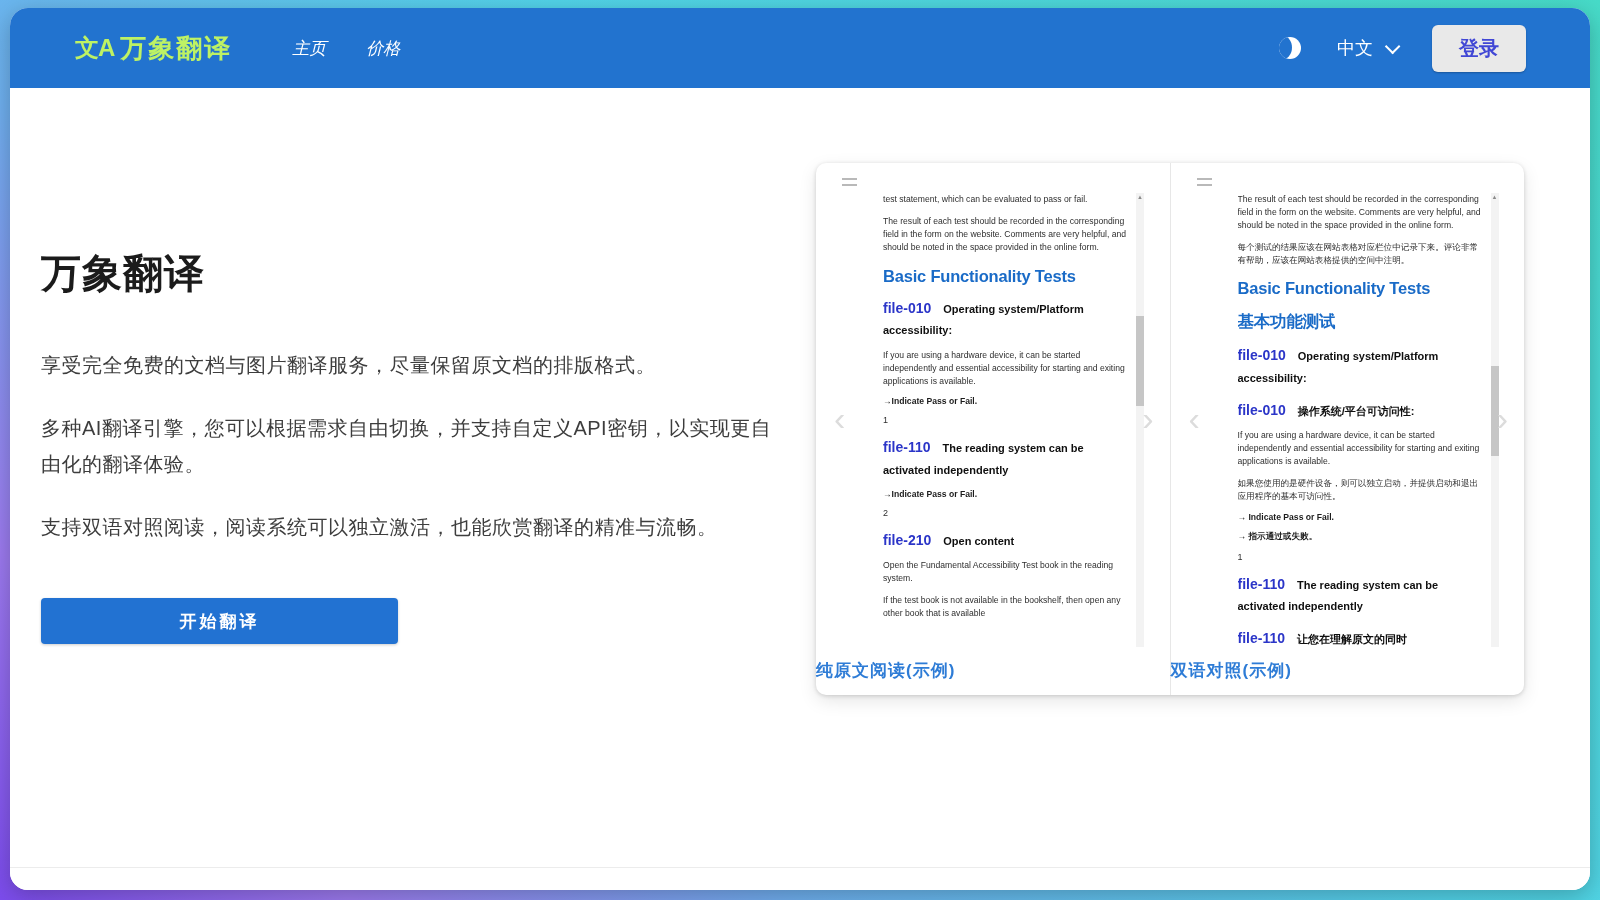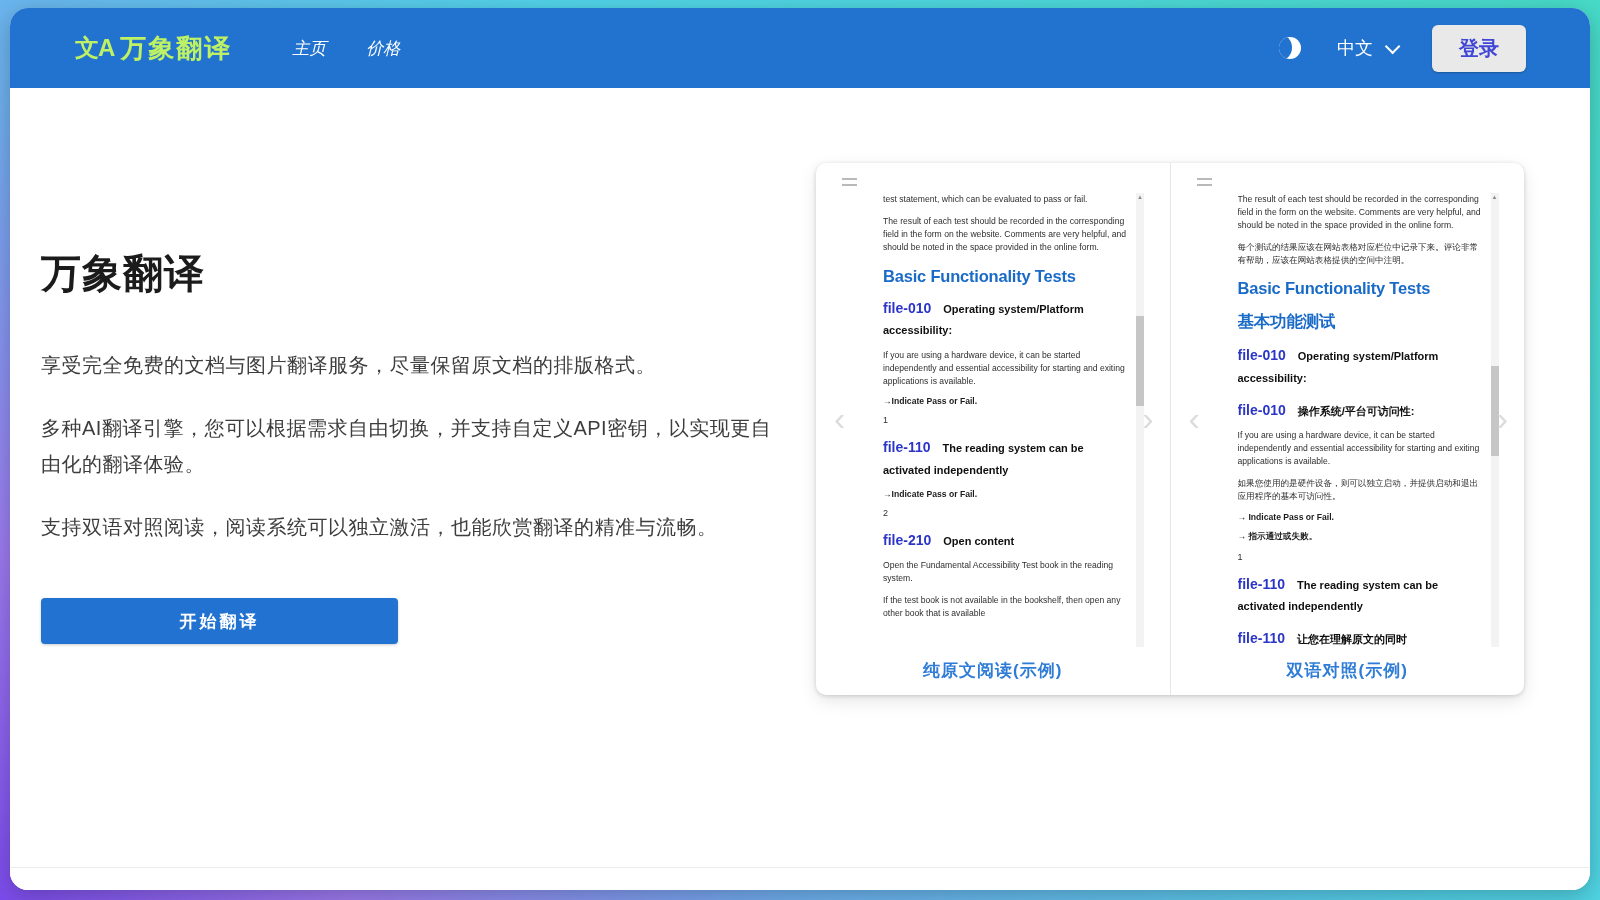--- a/index.html
+++ b/index.html
@@ -58,21 +58,21 @@
   }
   .chev-nav.left { left:18px; } .chev-nav.right { right:16px; }
   .doc {
     position:absolute; left:67px; top:30px; width:245px; bottom:34px;
     overflow:hidden; background:#fff;
   }
   .scrollbar { position:absolute; left:320px; top:30px; bottom:48px; width:8px; background:#f3f3f3; }
   .scroll-up { position:absolute; top:1px; left:0; width:8px; text-align:center; font-size:6px; color:#8a8a8a; }
   .scroll-thumb { position:absolute; top:27%; left:0; width:8px; height:90px; background:#c6c6c6; }
   .caption {
-    position:absolute; left:0; right:0; bottom:13px; text-align:center;
+    position:absolute; left:0; right:0; bottom:13px; 
     color:#2e7cd6; font-size:17px; font-weight:bold; letter-spacing:1px;
   }
   
   .doc-p { margin:0 0 9px; font-size:8.6px; line-height:1.5; color:#2e2e2e; }
   .doc-h1 { margin:13px 0 11px; font-size:16.5px; font-weight:bold; color:#1a6bc7; letter-spacing:-.2px; }
   .doc-item { margin:11px 0 9px; line-height:1.35; }
   .doc-ref { color:#2b35c8; font-weight:bold; font-size:14px; margin-right:12px; }
   .doc-title { font-weight:bold; font-size:11px; color:#0f0f0f; }
   .doc-note { margin:9px 0; font-size:8.6px; font-weight:bold; color:#1c1c1c; }
   .doc-num { margin:9px 0; font-size:9px; color:#2e2e2e; }

